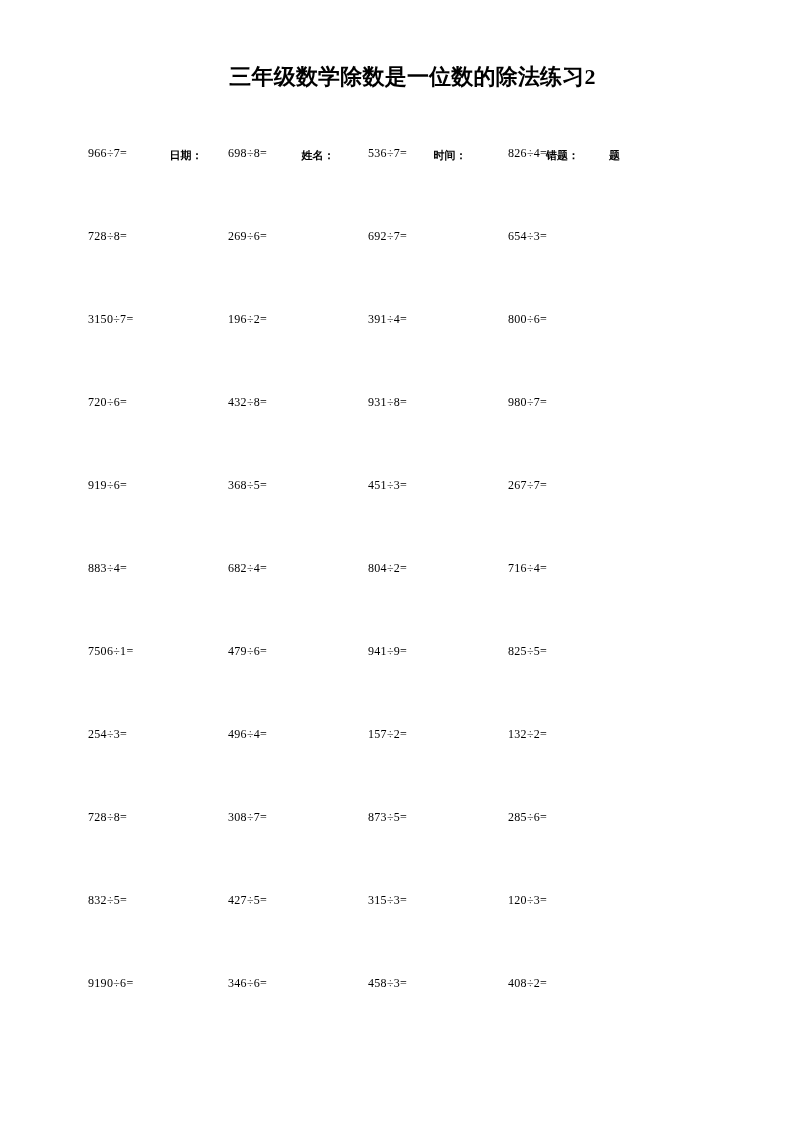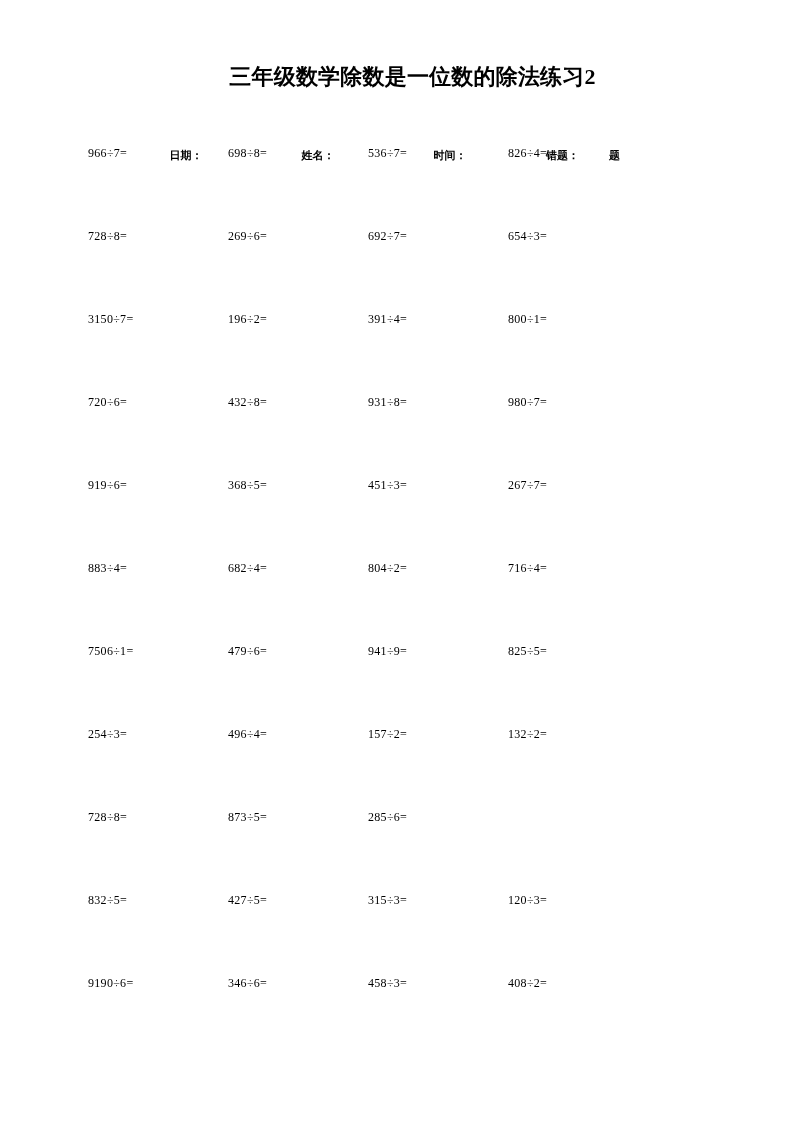--- a/index.html
+++ b/index.html
@@ -119,21 +119,21 @@
       <div class="grid-row">
         <div class="cell">728÷8=</div>
         <div class="cell">269÷6=</div>
         <div class="cell">692÷7=</div>
         <div class="cell">654÷3=</div>
       </div>
       <div class="grid-row">
         <div class="cell">3150÷7=</div>
         <div class="cell">196÷2=</div>
         <div class="cell">391÷4=</div>
-        <div class="cell">800÷1=</div>
+        <div class="cell">800÷6=</div>
       </div>
       <div class="grid-row">
         <div class="cell">720÷6=</div>
         <div class="cell">432÷8=</div>
         <div class="cell">931÷8=</div>
         <div class="cell">980÷7=</div>
       </div>
       <div class="grid-row">
         <div class="cell">919÷6=</div>
         <div class="cell">368÷5=</div>
@@ -153,20 +153,21 @@
         <div class="cell">825÷5=</div>
       </div>
       <div class="grid-row">
         <div class="cell">254÷3=</div>
         <div class="cell">496÷4=</div>
         <div class="cell">157÷2=</div>
         <div class="cell">132÷2=</div>
       </div>
       <div class="grid-row">
         <div class="cell">728÷8=</div>
+        <div class="cell">308÷7=</div>
         <div class="cell">873÷5=</div>
         <div class="cell">285÷6=</div>
       </div>
       <div class="grid-row">
         <div class="cell">832÷5=</div>
         <div class="cell">427÷5=</div>
         <div class="cell">315÷3=</div>
         <div class="cell">120÷3=</div>
       </div>
       <div class="grid-row">

